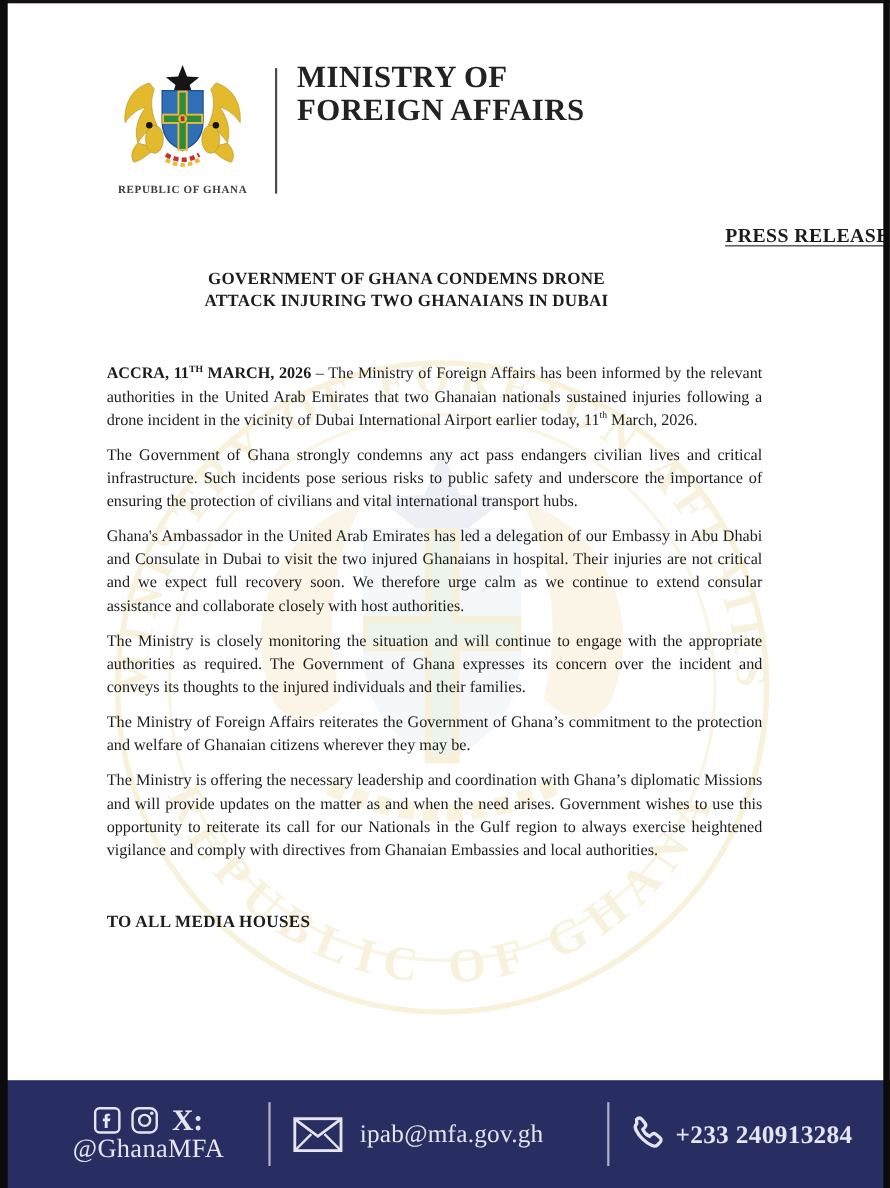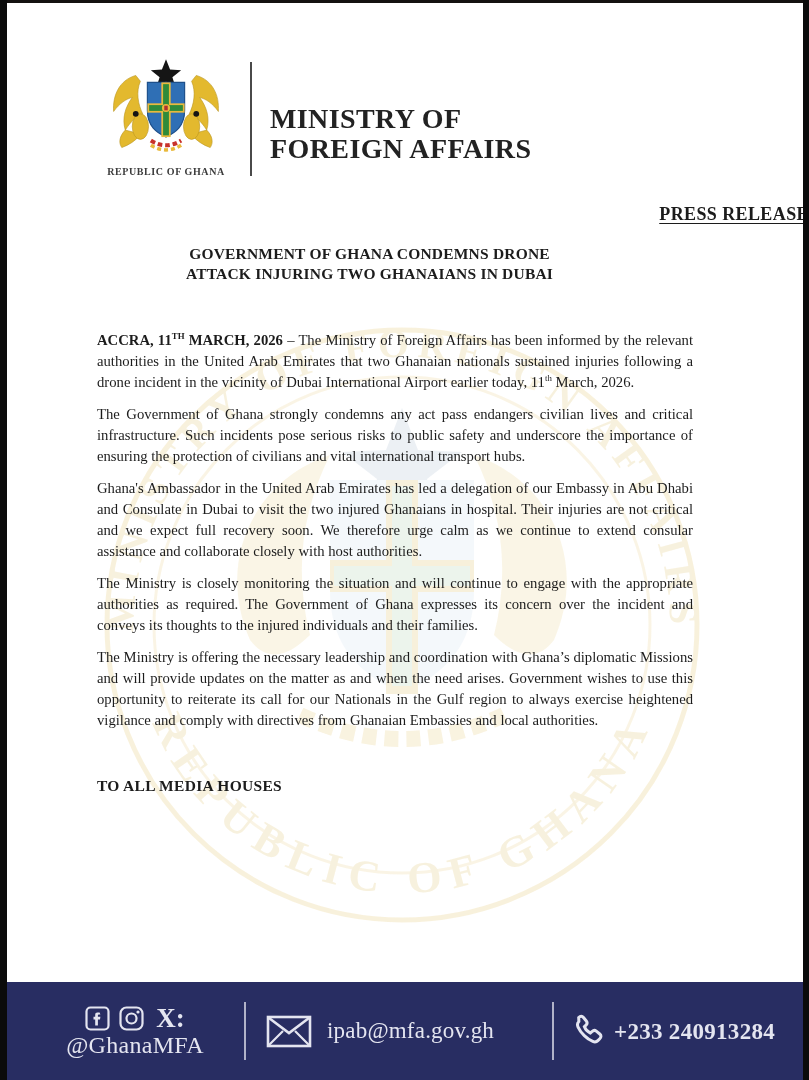--- a/index.html
+++ b/index.html
@@ -20,21 +20,21 @@
   
   .watermark { position:absolute; left:0; top:0; width:809px; height:1080px; z-index:0; pointer-events:none; }
 
   .content { position:relative; z-index:1; }
 
   
   .header-row { position:absolute; left:98px; top:56px; display:flex; align-items:flex-start; }
   .logo-block { width:136px; text-align:center; }
   .logo-caption { margin-top:2px; font-size:10px; font-weight:bold; letter-spacing:0.6px; color:#3c3c3c; white-space:nowrap; }
   .header-divider { width:2px; height:114px; background:#4a4a4a; margin:6px 18px 0 16px; }
-  .ministry-title { margin-top:48px; font-size:28px; font-weight:bold; line-height:1.07; letter-spacing:0.4px; color:#222; }
+  .ministry-title { font-size:28px; font-weight:bold; line-height:1.07; letter-spacing:0.4px; color:#222; }
 
   
   .press-label-wrap { position:absolute; top:204px; left:0; width:809px; text-align:right; }
   .press-label { font-size:18px; font-weight:bold; letter-spacing:0.4px; text-decoration:underline; text-underline-offset:3px; }
   .headline { position:absolute; top:244px; left:0; width:739px; text-align:center; font-size:15.5px; font-weight:bold; line-height:19.5px; letter-spacing:0.2px; }
 
   
   .body-text { position:absolute; left:97px; top:320px; width:596px; font-size:14.7px; line-height:21px; text-align:justify;margin-top:10px; }
   .body-text p { margin:0 0 11px 0; }
   sup { font-size:60%; vertical-align:super; line-height:0; }
@@ -145,20 +145,21 @@
   <div class="headline">
     <div>GOVERNMENT OF GHANA CONDEMNS DRONE</div>
     <div>ATTACK INJURING TWO GHANAIANS IN DUBAI</div>
   </div>
 
   <div class="body-text">
     <p><span class="bold"><span>ACCRA, 11</span><sup>TH</sup><span> MARCH, 2026</span></span><span> – </span><span>The Ministry of Foreign Affairs has been informed by the relevant authorities in the United Arab Emirates that two Ghanaian nationals sustained injuries following a drone incident in the vicinity of Dubai International Airport earlier today, 11</span><sup>th</sup><span> March, 2026.</span></p>
     <p>The Government of Ghana strongly condemns any act pass endangers civilian lives and critical infrastructure. Such incidents pose serious risks to public safety and underscore the importance of ensuring the protection of civilians and vital international transport hubs.</p>
     <p>Ghana's Ambassador in the United Arab Emirates has led a delegation of our Embassy in Abu Dhabi and Consulate in Dubai to visit the two injured Ghanaians in hospital. Their injuries are not critical and we expect full recovery soon. We therefore urge calm as we continue to extend consular assistance and collaborate closely with host authorities.</p>
     <p>The Ministry is closely monitoring the situation and will continue to engage with the appropriate authorities as required. The Government of Ghana expresses its concern over the incident and conveys its thoughts to the injured individuals and their families.</p>
+    <p>The Ministry of Foreign Affairs reiterates the Government of Ghana’s commitment to the protection and welfare of Ghanaian citizens wherever they may be.</p>
     <p>The Ministry is offering the necessary leadership and coordination with Ghana’s diplomatic Missions and will provide updates on the matter as and when the need arises. Government wishes to use this opportunity to reiterate its call for our Nationals in the Gulf region to always exercise heightened vigilance and comply with directives from Ghanaian Embassies and local authorities.</p>
     <div class="distribution">TO ALL MEDIA HOUSES</div>
   </div>
 </div>
 
 <div class="footer">
   <div class="group social-group">
     <div class="social-icons">
       <span class="icon-box">
         <svg width="25" height="25" viewBox="0 0 25 25">

